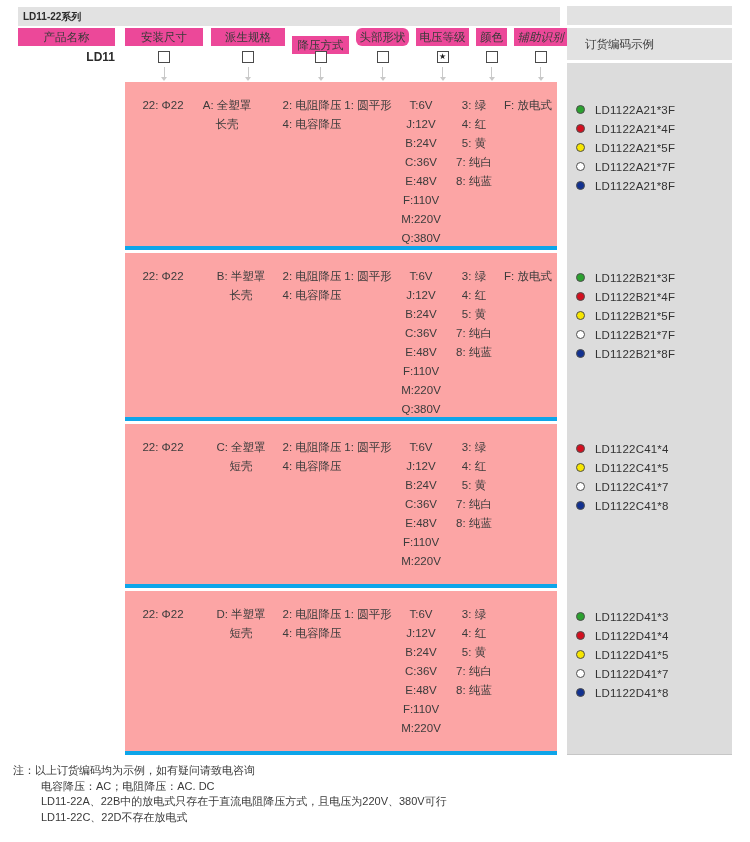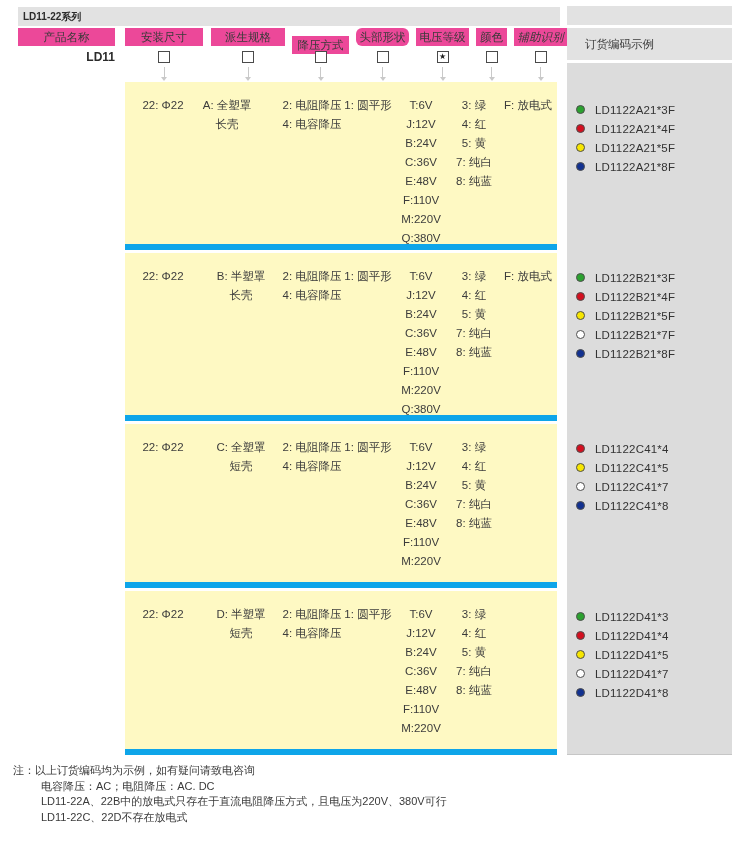--- a/index.html
+++ b/index.html
@@ -31,21 +31,21 @@
   .checkbox {
     position:absolute; top:51px; width:12px; height:12px; border:1px solid #4a4a4a; background:#fff;
     display:flex; align-items:center; justify-content:center;
   }
   .star { font-size:8px; line-height:1; color:#1f1f1f; }
   .arrow { position:absolute; top:67px; width:1px; height:10px; background:#c9c9c9; }
   .arrow-head {
     position:absolute; top:10px; left:-2.5px; width:0; height:0;
     border-left:3px solid transparent; border-right:3px solid transparent; border-top:4px solid #c9c9c9;
   }
-  .section { position:absolute; left:125px; width:432px; background:#fef9c3; border-bottom:6px solid #0ea5e9; }
+  .section { position:absolute; left:125px; width:432px; background:#fca5a5; border-bottom:4px solid #0ea5e9; }
   .scol { position:absolute; top:14px; text-align:center; font-size:11.5px; line-height:19px; white-space:nowrap; color:#3c3c3c; }
   .right-block { position:absolute; left:567px; top:63px; width:165px; height:692px; background:#dcdcdc; border-bottom:1px solid #c6c6c6;padding-left:8px; }
   .code-group { position:absolute; left:0; width:100%; }
   .code-row { display:flex; align-items:center; height:19px; padding-left:9px; }
   .dot { width:9px; height:9px; border-radius:50%; border:1px solid #4d4d4d; margin-right:10px; flex:none; }
   .code-text { font-size:11.5px; color:#333; letter-spacing:0.2px; white-space:nowrap; }
   .notes { position:absolute; left:13px; top:763px; font-size:11px; line-height:15.5px; color:#3a3a3a; }
   .note-line { white-space:nowrap; }
   .note-indent { padding-left:28px; }
 </style>
@@ -248,20 +248,24 @@
       </div>
       <div class="code-row">
         <div class="dot" style="background: rgb(211, 15, 31);"></div>
         <div class="code-text">LD1122A21*4F</div>
       </div>
       <div class="code-row">
         <div class="dot" style="background: rgb(247, 230, 0);"></div>
         <div class="code-text">LD1122A21*5F</div>
       </div>
       <div class="code-row">
+        <div class="dot" style="background: rgb(255, 255, 255);"></div>
+        <div class="code-text">LD1122A21*7F</div>
+      </div>
+      <div class="code-row">
         <div class="dot" style="background: rgb(18, 49, 144);"></div>
         <div class="code-text">LD1122A21*8F</div>
       </div>
     </div>
     <div class="code-group" style="top: 205px;">
       <div class="code-row">
         <div class="dot" style="background: rgb(43, 161, 47);"></div>
         <div class="code-text">LD1122B21*3F</div>
       </div>
       <div class="code-row">

